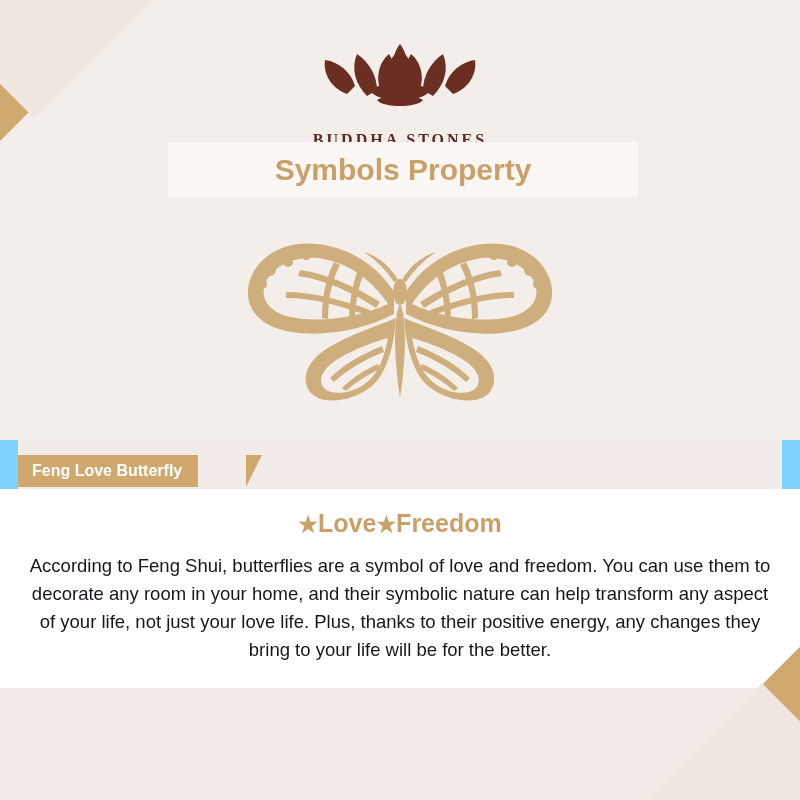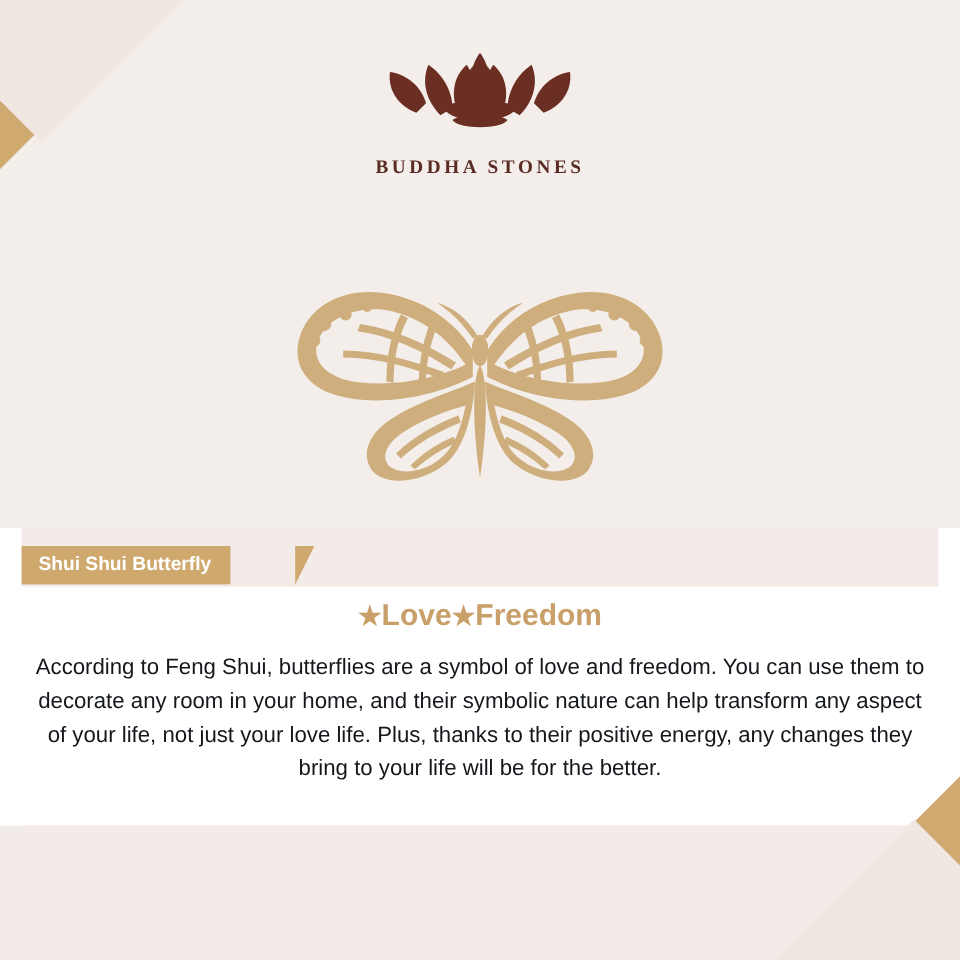--- a/index.html
+++ b/index.html
@@ -11,21 +11,21 @@
     height: 800px;
     overflow: hidden;
     font-family: "Liberation Sans", sans-serif;
     background: #f3ece8;
   }
 
   #page {
     position: relative;
     width: 800px;
     height: 800px;
-    background: #ffffff;
+    background: #7dd3fc;
     overflow: hidden;
   }
 
   
   .corner {
     position: absolute;
     background: #d9bd91;
   }
   .corner-tl {
     top: -70px;
@@ -157,21 +157,21 @@
   .text-block {
     position: absolute;
     left: 0;
     top: 489px;
     width: 800px;
     height: 199px;
     background: #ffffff;
   }
   .subtitle {
     text-align: center;
-    margin-top: 10px;
+    margin-top: 20px;
     font-size: 25px;
     font-weight: bold;
     color: #c9a06a;
     font-family: "Liberation Sans", sans-serif;
   }
   .subtitle .star {
     color: #c9a06a;
     font-size: 22px;
   }
   .body-text {
@@ -222,20 +222,23 @@
         <circle cx="95" cy="40" r="9"></circle>
         <path d="M95 52 C104 52 110 60 110 68 L110 74 L80 74 L80 68 C80 60 86 52 95 52 Z"></path>
         <path d="M66 66 C74 62 84 64 88 70 L86 76 C78 78 70 74 66 70 Z"></path>
         <path d="M124 66 C116 62 106 64 102 70 L104 76 C112 78 120 74 124 70 Z"></path>
         <path d="M72 78 C80 72 110 72 118 78 C112 86 78 86 72 78 Z"></path>
       </g>
     </svg>
     <div class="logo-text">BUDDHA STONES</div>
   </div>
 
+  <div class="title-bar">
+    <span class="title-text">Symbols Property</span>
+  </div>
 
   <div class="butterfly-wrap">
     <svg width="380" height="220" viewBox="0 0 380 220">
       <g fill="#cfae7e">
 
         <ellipse cx="190" cy="70" rx="7" ry="13"></ellipse>
         <path d="M190 82 C196 92 197 130 190 176 C183 130 184 92 190 82 Z"></path>
 
         <path d="M188 58 C180 44 168 34 154 30 C166 38 176 48 184 60 Z"></path>
         <path d="M192 58 C200 44 212 34 226 30 C214 38 204 48 196 60 Z"></path>
@@ -272,21 +275,21 @@
 
         <path d="M194 96 C212 104 240 112 262 126 C282 138 290 156 280 170 C268 184 238 180 218 164 C204 152 196 126 194 96 Z
                  M202 116 C206 136 212 152 224 161 C238 172 258 174 266 166 C273 158 267 146 252 137 C234 126 216 120 202 116 Z" fill-rule="evenodd"></path>
         <path d="M208 124 C228 132 246 142 260 156 L256 160 C242 147 224 137 206 130 Z"></path>
         <path d="M212 142 C226 148 238 156 248 166 L244 169 C234 160 223 153 210 147 Z"></path>
       </g>
     </svg>
   </div>
 
   <div class="tag">
-    <span>Shui Shui Butterfly</span>
+    <span>Feng Love Butterfly</span>
   </div>
   <div class="tag-notch"></div>
 
   <div class="text-block">
     <div class="subtitle">
       <span class="star">★</span><span>Love</span><span class="star">★</span><span>Freedom</span>
     </div>
     <p class="body-text">According to Feng Shui, butterflies are a symbol of love and freedom. You can use them to decorate any room in your home, and their symbolic nature can help transform any aspect of your life, not just your love life. Plus, thanks to their positive energy, any changes they bring to your life will be for the better.</p>
   </div>
 

